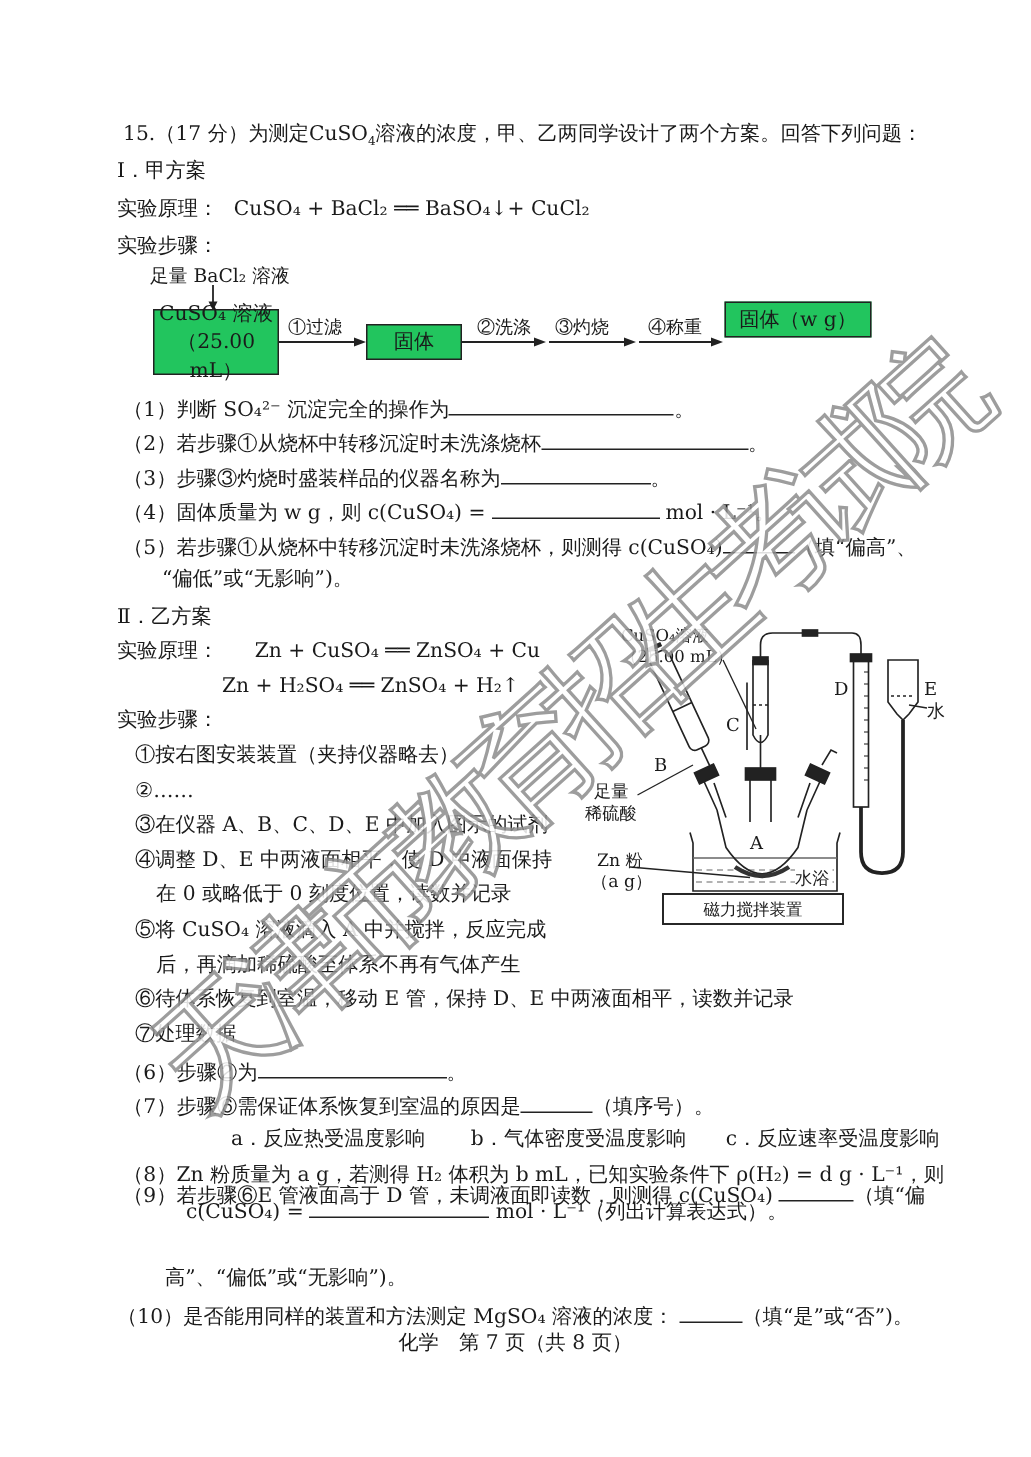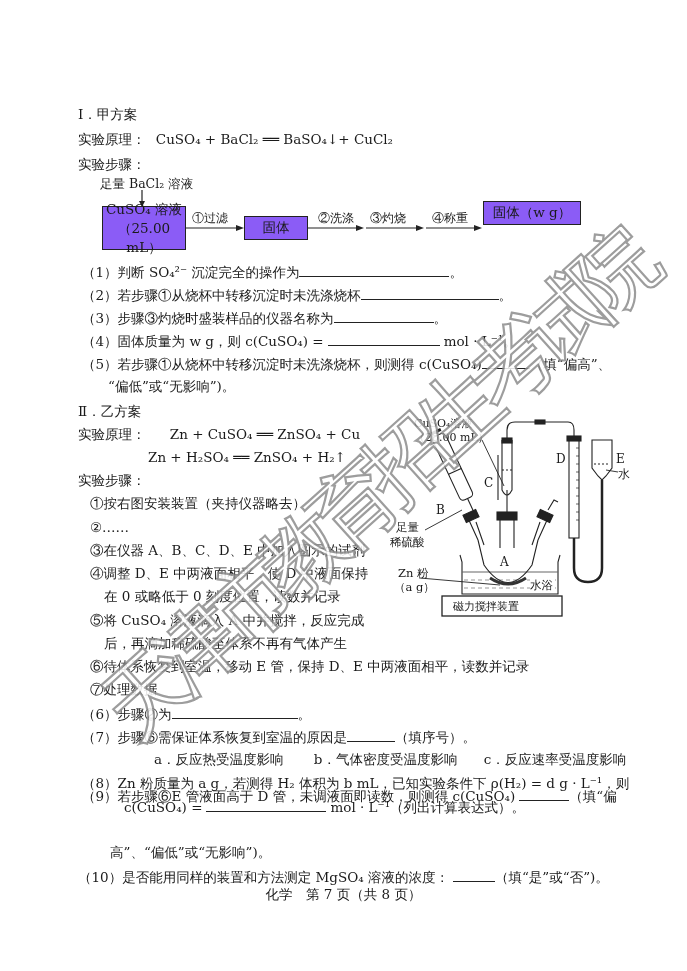--- a/index.html
+++ b/index.html
@@ -2,32 +2,35 @@
 <html><head>
 <meta charset="utf-8">
 <style>
   html, body { margin: 0; padding: 0; background: #ffffff; }
   body { width: 687px; height: 971px; position: relative; overflow: hidden;
          font-family: "DejaVu Serif", "Liberation Serif", serif; color: #1a1a1a; }
   .page { position: absolute; left: 0; top: 0; width: 687px; height: 971px; }
   .line { position: absolute; font-size: 13.5px; line-height: 18px; white-space: nowrap; }
   .blank { display: inline-block; border-bottom: 1px solid #222; height: 14px; vertical-align: baseline; }
   sub, sup { font-size: 8px; line-height: 0; }
-  .box { position: absolute; border: 1.3px solid #222; background: #8b5cf6;
+  .box { position: absolute; border: 1.3px solid #222; background: #22c55e;
          font-size: 13.5px; display: flex; align-items: center; justify-content: center; text-align: center; }
   .arrow-label { position: absolute; font-size: 12px; white-space: nowrap; }
   .footer { position: absolute; left: 0; width: 687px; text-align: center; top: 886px; font-size: 13.5px; }
   .watermark { position: absolute; left: 0; top: 0; width: 687px; height: 971px; pointer-events: none; }
   .diagram { position: absolute; left: 380px; top: 400px; width: 270px; height: 230px; }
 </style>
 </head>
 <body>
 
 <div class="page">
 
+  <div class="line" style="left:82px;top:80px;">
+    <span>15.</span><span>（17 分）</span><span>为测定CuSO</span><sub>4</sub><span>溶液的浓度，甲、乙两同学设计了两个方案。回答下列问题：</span>
+  </div>
 
   <div class="line" style="left:78px;top:105px;">Ⅰ．甲方案</div>
   <div class="line" style="left:78px;top:130px;">
     <span>实验原理：</span>
     <span style="margin-left:6px;">CuSO₄ + BaCl₂ ══ BaSO₄↓+ CuCl₂</span>
   </div>
   <div class="line" style="left:78px;top:155px;">实验步骤：</div>
 
   <div>
     <div class="line" style="left:100px;top:175px;font-size:12.5px;">足量 BaCl₂ 溶液</div>
@@ -161,21 +164,21 @@
     <div style="position:absolute;left:56px;top:103px;font-size:12px;">B</div>
     <div style="position:absolute;left:104px;top:76px;font-size:12px;">C</div>
     <div style="position:absolute;left:176px;top:52px;font-size:12px;">D</div>
     <div style="position:absolute;left:236px;top:52px;font-size:12px;">E</div>
     <div style="position:absolute;left:238px;top:66px;font-size:12px;">水</div>
     <div style="position:absolute;left:16px;top:120px;font-size:11.5px;">足量</div>
     <div style="position:absolute;left:10px;top:135px;font-size:11.5px;">稀硫酸</div>
     <div style="position:absolute;left:18px;top:166px;font-size:11.5px;">Zn 粉</div>
     <div style="position:absolute;left:14px;top:180px;font-size:11.5px;">（a g）</div>
     <div style="position:absolute;left:150px;top:178px;font-size:11.5px;background:#fff;">水浴</div>
-    <div style="position:absolute;left:46px;top:199px;width:120px;text-align:center;font-size:11px;">磁力搅拌装置</div>
+    <div style="position:absolute;left:62px;top:199px;width:120px;text-align:center;font-size:11px;">磁力搅拌装置</div>
   </div>
 
   <div class="line" style="left:82px;top:704px;">
     <span>（6）</span><span>步骤②为</span><span class="blank" style="width:126px;"></span><span>。</span>
   </div>
   <div class="line" style="left:82px;top:727px;">
     <span>（7）</span><span>步骤⑥需保证体系恢复到室温的原因是</span><span class="blank" style="width:48px;"></span><span>（填序号）。</span>
   </div>
   <div class="line" style="left:110px;top:750px;margin-left:44px;">
     <span>a．反应热受温度影响</span>

